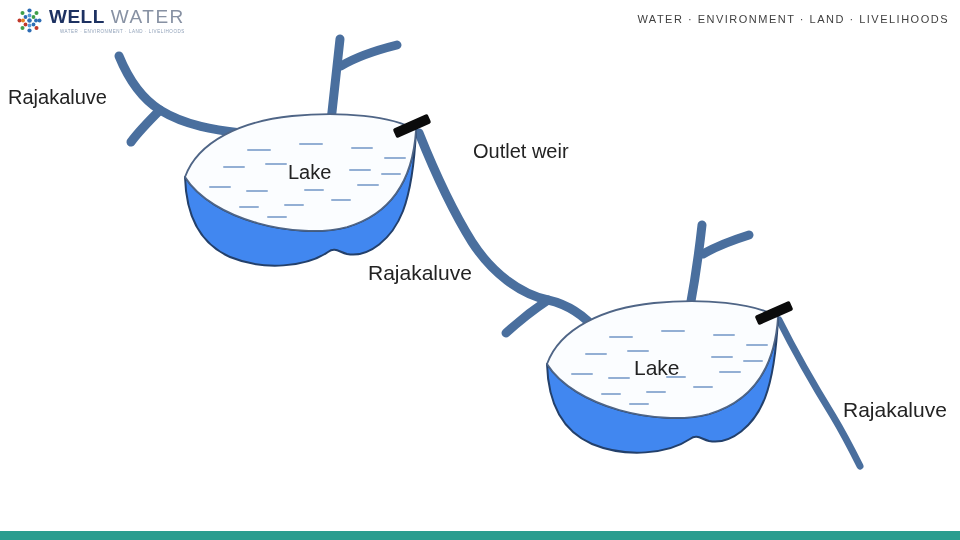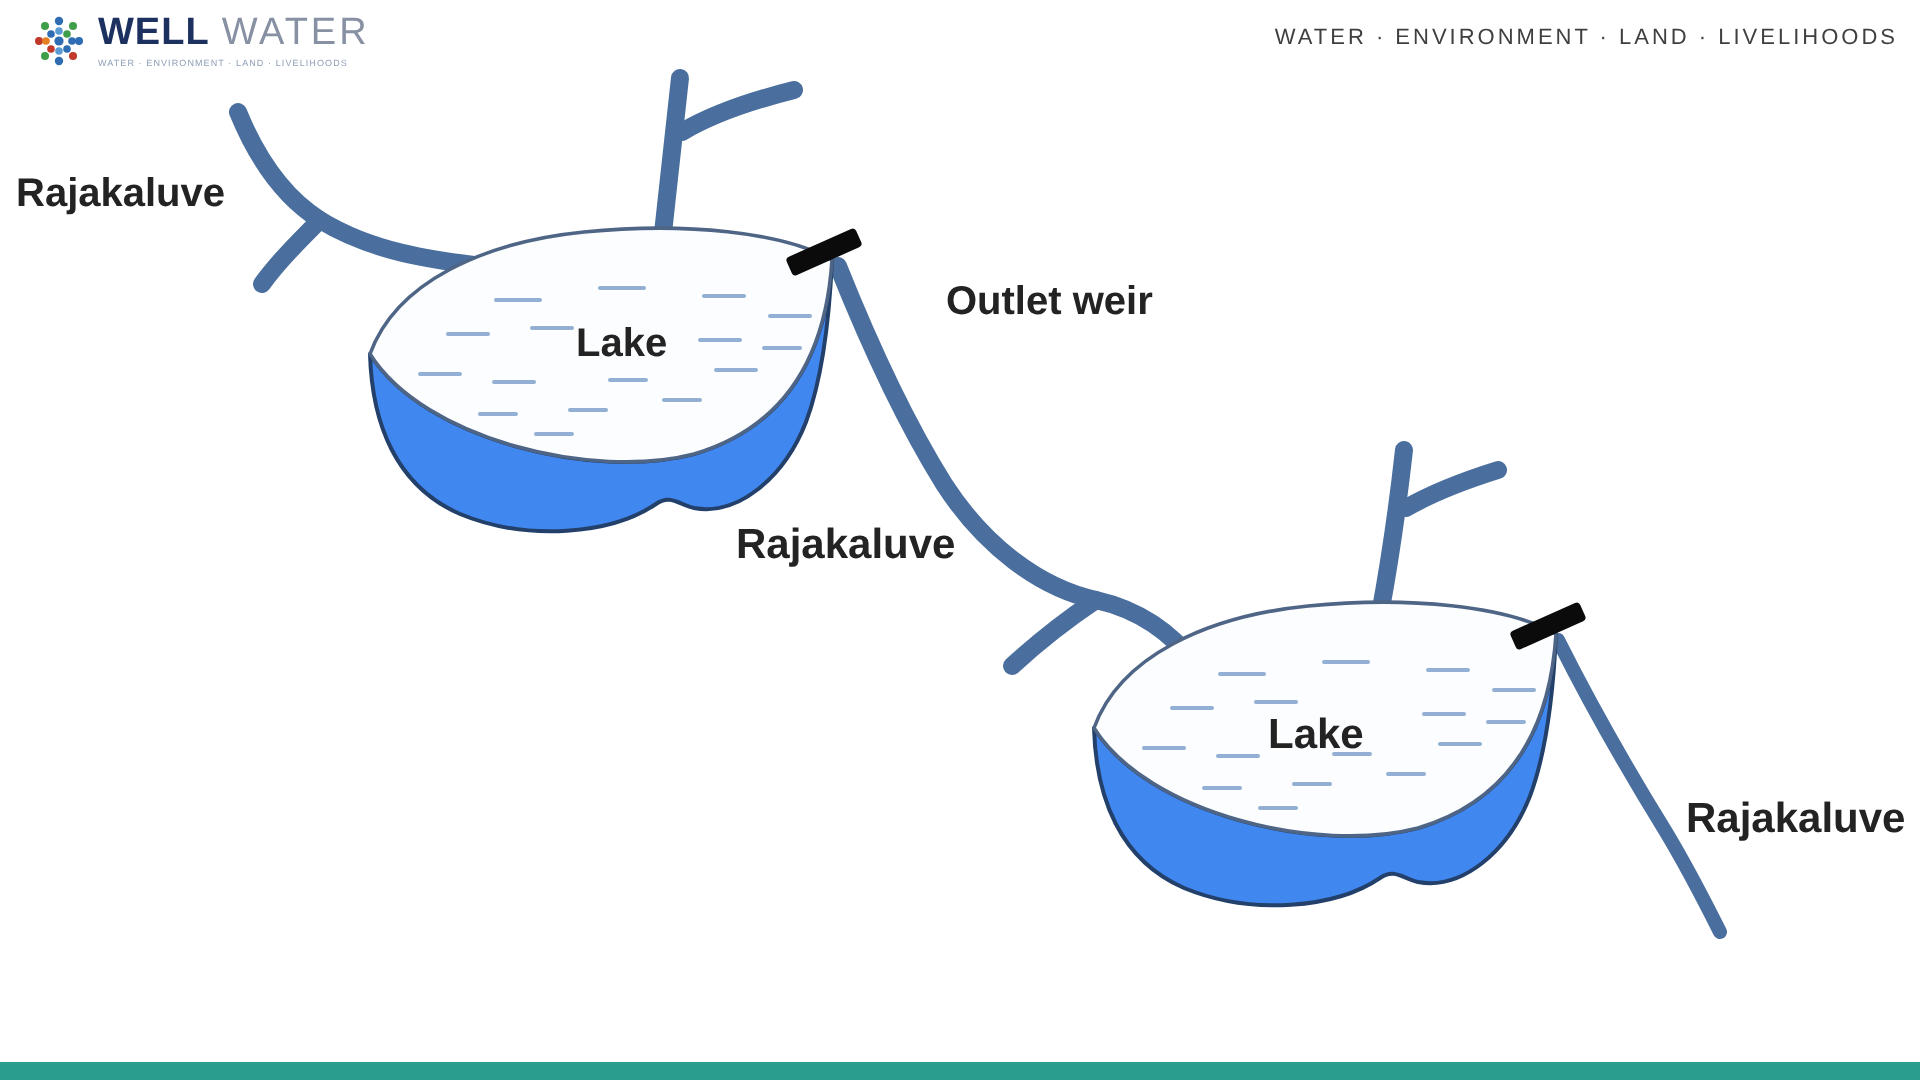--- a/index.html
+++ b/index.html
@@ -1,42 +1,42 @@
 <!DOCTYPE html>
 <html style="--channel: #4a6f9e; --lake-fill: #4187f0; --lake-surface: #fbfdff; --lake-outline: #4f6586; --lake-outline-dark: #23406b; --dash: #93afd4; --weir: #0b0b0b; --footer-bar: #2a9d8f; --logo-navy: #1d3161; --logo-gray: #8791a3;"><head>
 <meta charset="utf-8">
 <style>
   html,body{margin:0;padding:0;background:#ffffff;}
   #stage{
     position:relative;width:960px;height:540px;background:#ffffff;overflow:hidden;
     font-family:"Liberation Sans", sans-serif;
   }
   
-  #logo{position:absolute;left:16px;top:7px;display:flex;align-items:flex-start;}
+  #logo{position:absolute;left:16px;top:7px;display:flex;align-items:flex-start;text-align:right;}
   #logo-icon{width:27px;height:27px;margin-right:6px;}
   #logo-textcol{display:flex;flex-direction:column;}
   #logo-words{display:flex;align-items:baseline;line-height:1;}
   .logo-well{font-size:19px;font-weight:bold;color:#1d3161;letter-spacing:0.5px;}
   .logo-labs{font-size:19px;font-weight:400;color:#8791a3;letter-spacing:1.5px;margin-left:6px;}
   .logo-tagline{font-size:4.5px;color:#8fa0b8;letter-spacing:0.55px;margin-top:3px;white-space:nowrap;}
   #header-right{
     position:absolute;top:13px;right:11px;font-size:11px;color:#3f3f3f;
     letter-spacing:1.5px;font-weight:500;white-space:nowrap;
   }
   
   #diagram{position:absolute;left:0;top:0;width:960px;height:540px;}
   .channel{fill:none;stroke:var(--channel,#4a6f9e);stroke-linecap:round;stroke-linejoin:round;}
   .ch-main{stroke-width:9px;}
   .ch-thin{stroke-width:7px;}
   .lake-side{fill:var(--lake-fill,#4187f0);stroke:var(--lake-outline-dark,#23406b);stroke-width:2px;stroke-linejoin:round;}
   .lake-top{fill:var(--lake-surface,#fbfdff);stroke:var(--lake-outline,#4f6586);stroke-width:1.8px;stroke-linejoin:round;}
   .lake-dashes{fill:none;stroke:var(--dash,#93afd4);stroke-width:2px;stroke-linecap:round;}
   .weir{fill:var(--weir,#0b0b0b);}
   
-  .diagram-label{position:absolute;color:#232323;font-size:20px;white-space:nowrap;font-weight:bold;}
+  .diagram-label{position:absolute;color:#232323;font-size:20px;white-space:nowrap;}
   #lbl-rajakaluve-left{left:8px;top:86px;}
   #lbl-lake-1{left:288px;top:161px;}
   #lbl-outlet-weir{left:473px;top:140px;text-align:right;}
   #lbl-rajakaluve-middle{left:368px;top:261px;font-size:21px;}
   #lbl-lake-2{left:634px;top:356px;font-size:21px;}
   #lbl-rajakaluve-right{left:843px;top:398px;font-size:21px;}
   
   #footer-bar{position:absolute;left:0;bottom:0;width:960px;height:9px;background:var(--footer-bar,#2a9d8f);}
 </style>
 </head>

